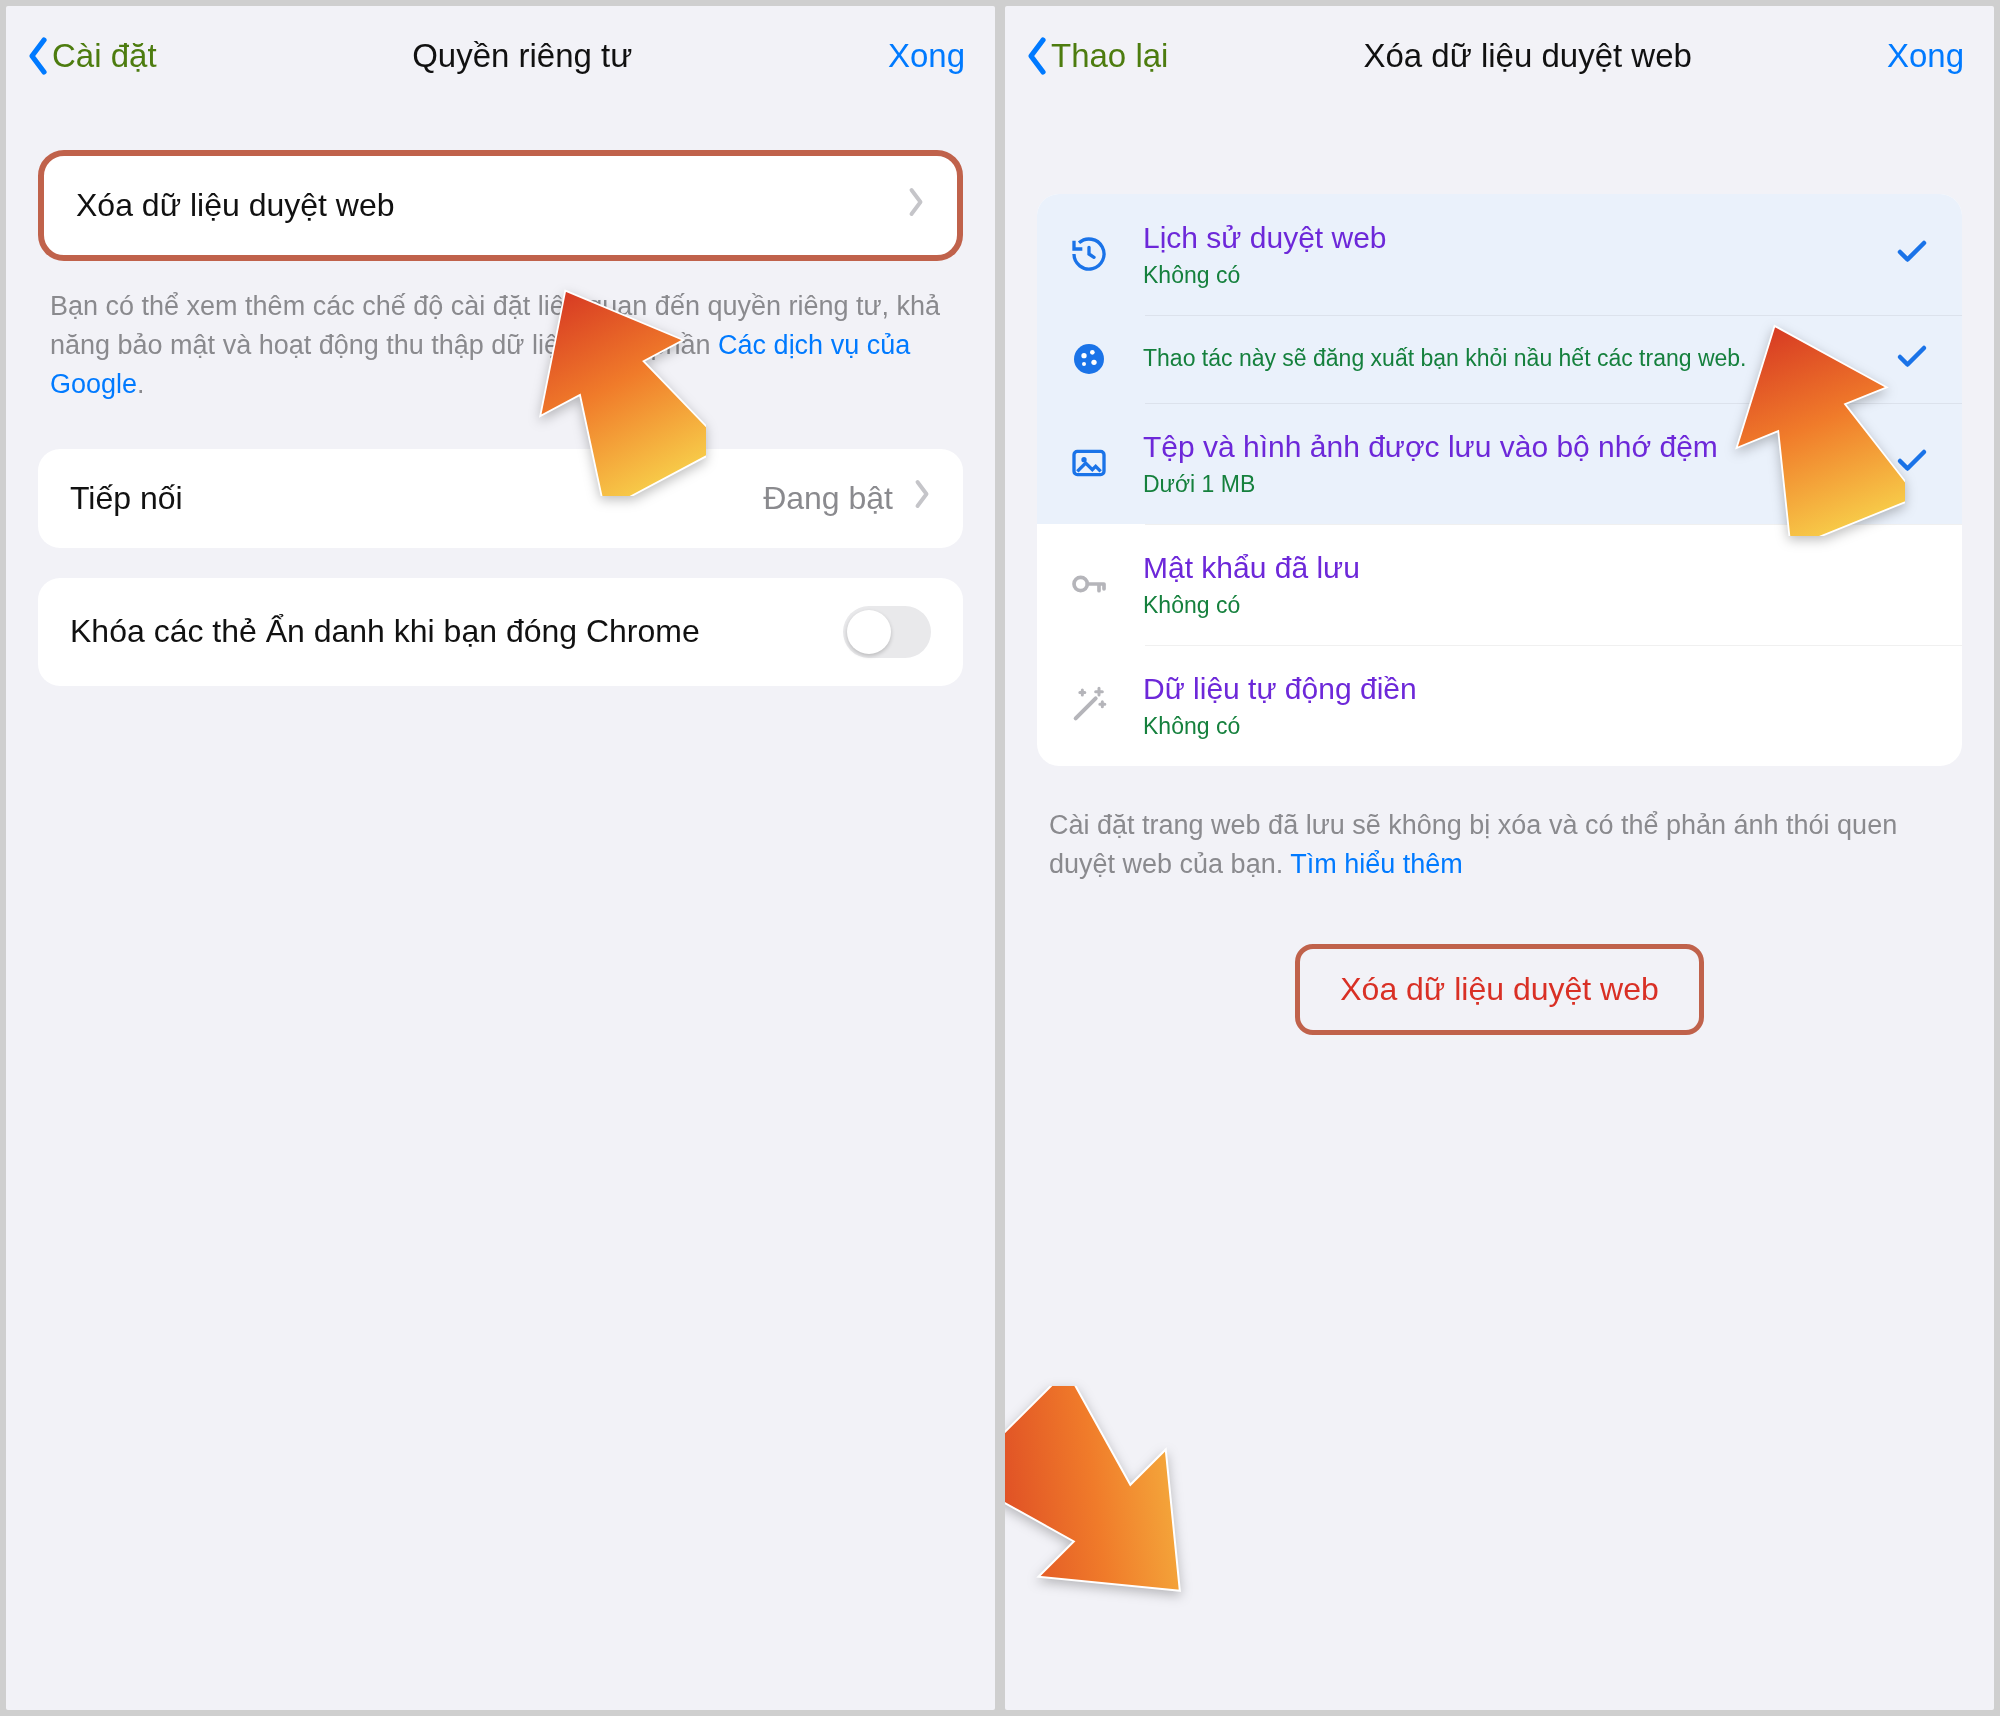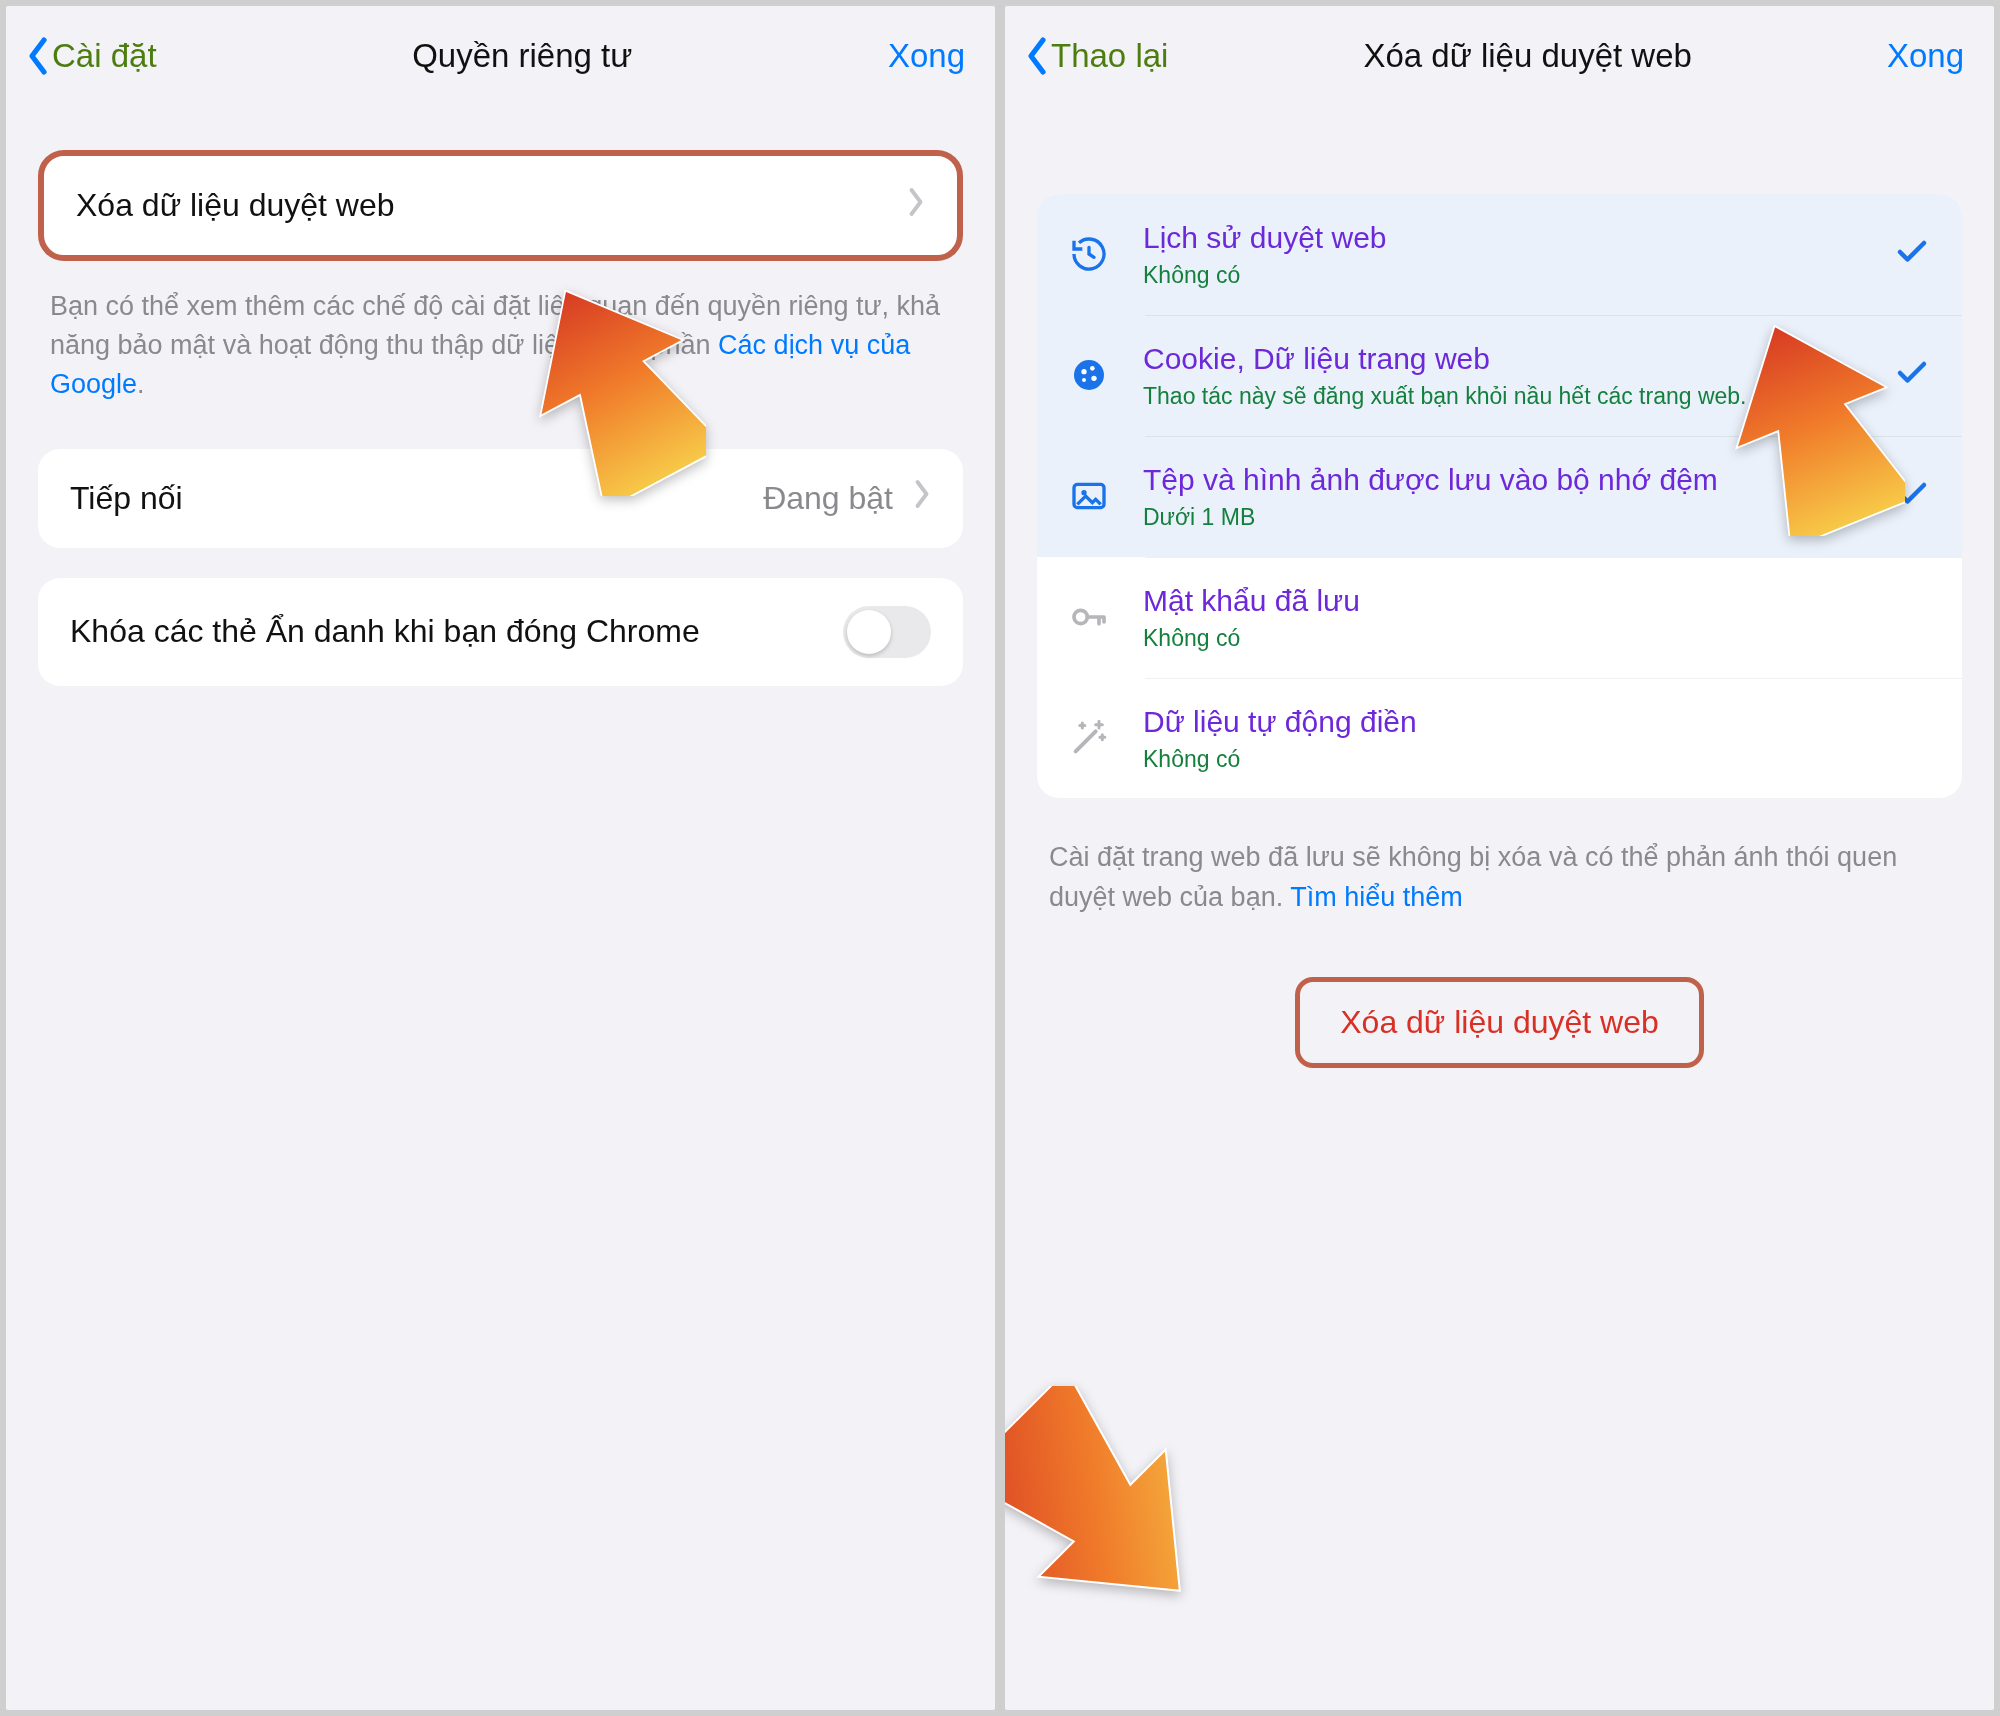--- a/index.html
+++ b/index.html
@@ -237,21 +237,20 @@
           <div class="opt-icon iconblue">
             <svg viewBox="0 0 24 24">
               <circle cx="12" cy="12" r="9" fill="currentColor"></circle>
               <circle cx="9" cy="10" r="1.6" fill="#fff"></circle>
               <circle cx="14" cy="8" r="1.4" fill="#fff"></circle>
               <circle cx="15" cy="14" r="1.6" fill="#fff"></circle>
               <circle cx="9" cy="15" r="1.2" fill="#fff"></circle>
             </svg>
           </div>
           <div class="opt-text">
-            <div class="opt-title">Cookie, Dữ liệu trang web</div>
             <div class="opt-sub">Thao tác này sẽ đăng xuất bạn khỏi nầu hết các trang web.</div>
           </div>
           <div class="check"><svg viewBox="0 0 24 24">
               <path d="M4 12l5 5L20 6" fill="none" stroke="currentColor" stroke-width="3" stroke-linecap="round" stroke-linejoin="round"></path>
             </svg></div>
         </div>
         <div class="option-row selected">
           <div class="opt-icon iconblue">
             <svg viewBox="0 0 24 24">
               <rect x="3" y="5" width="18" height="14" rx="2" fill="none" stroke="currentColor" stroke-width="2"></rect>

